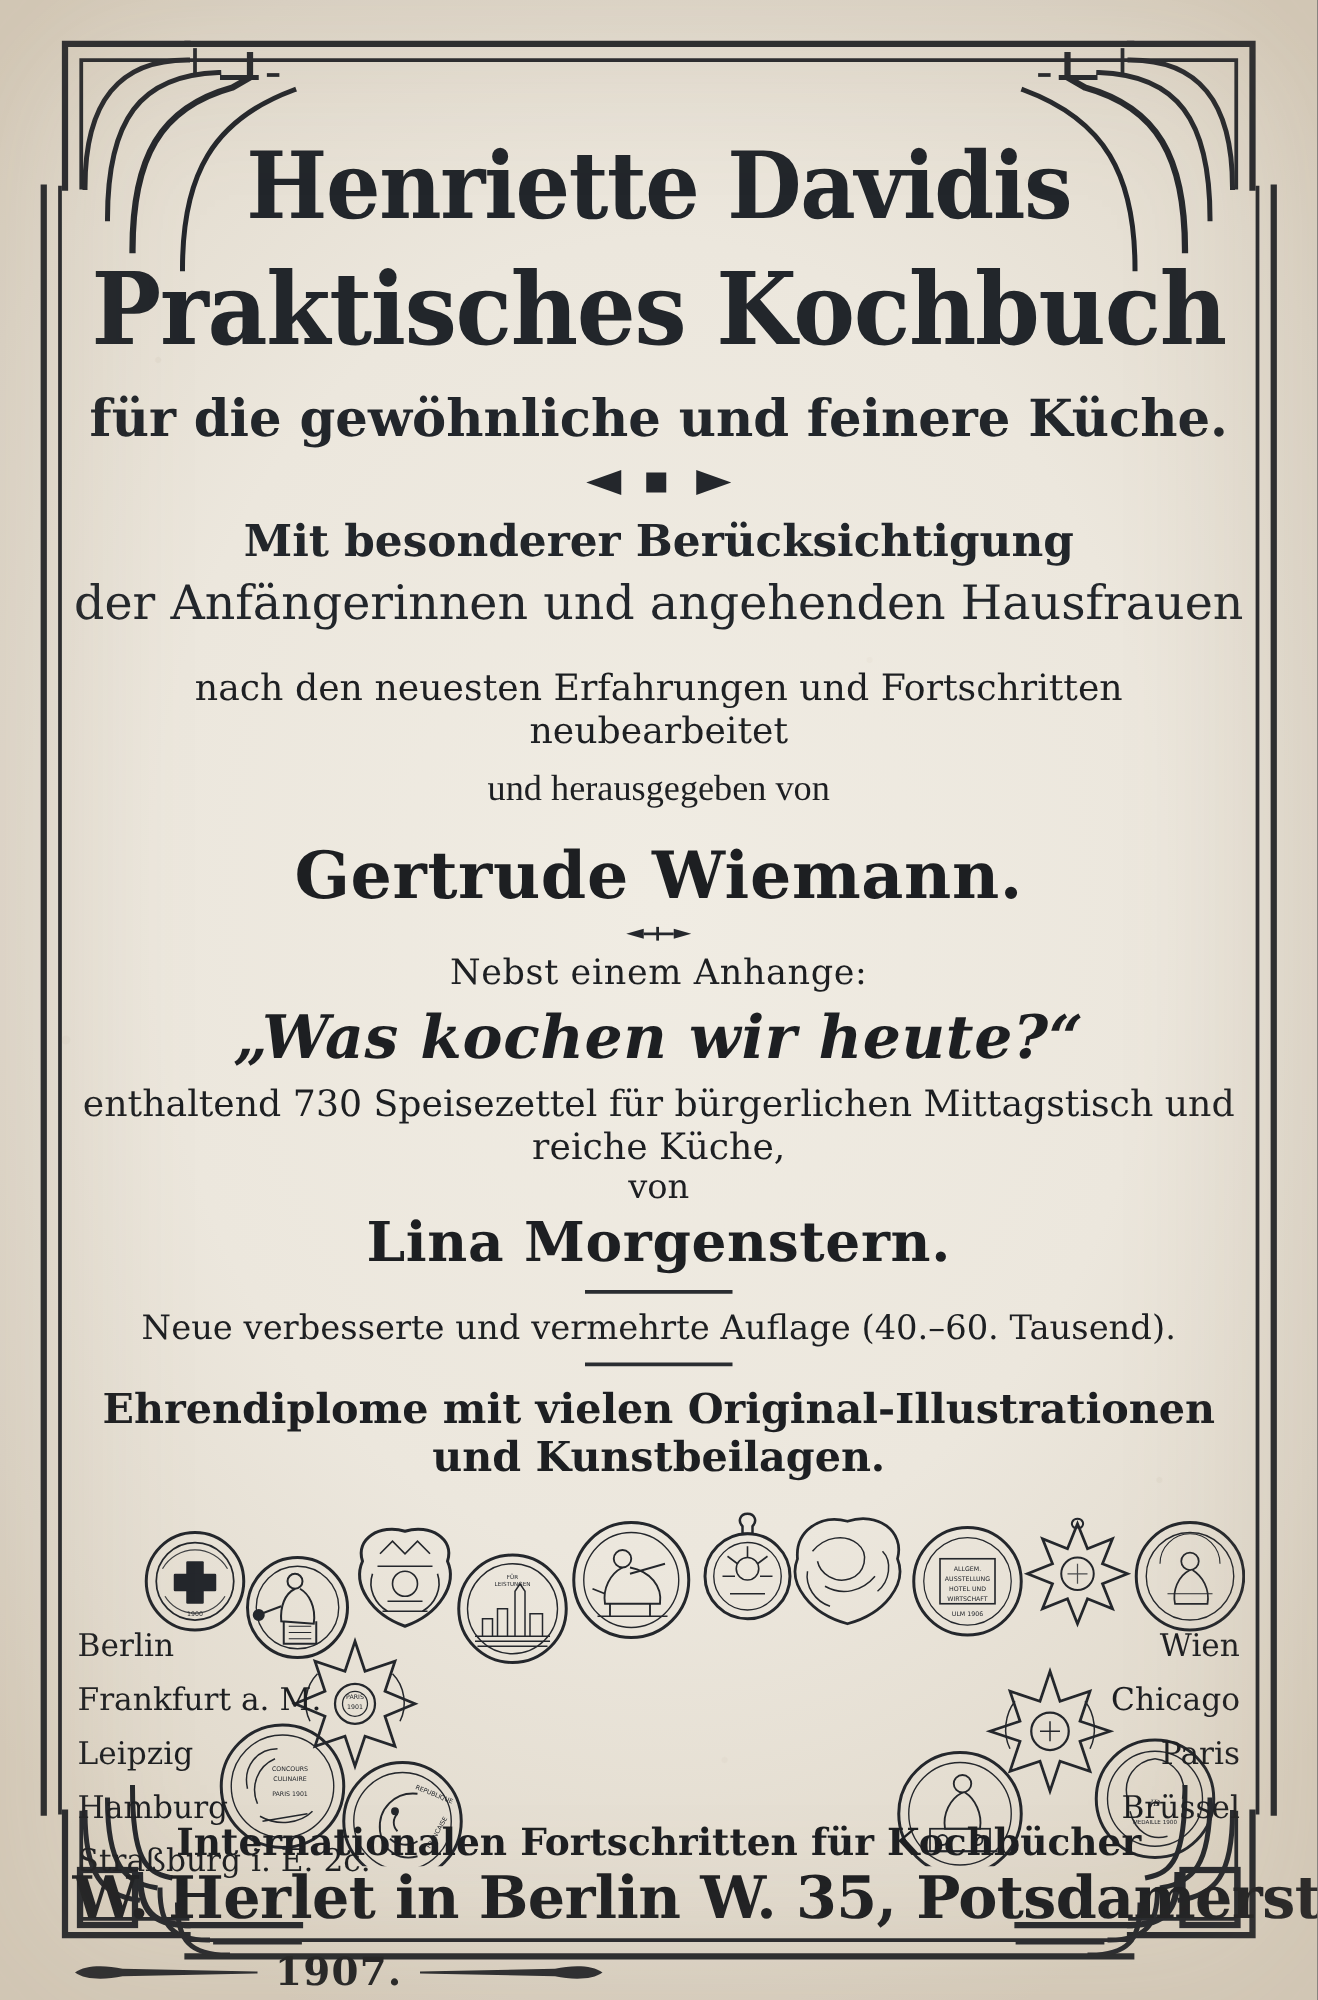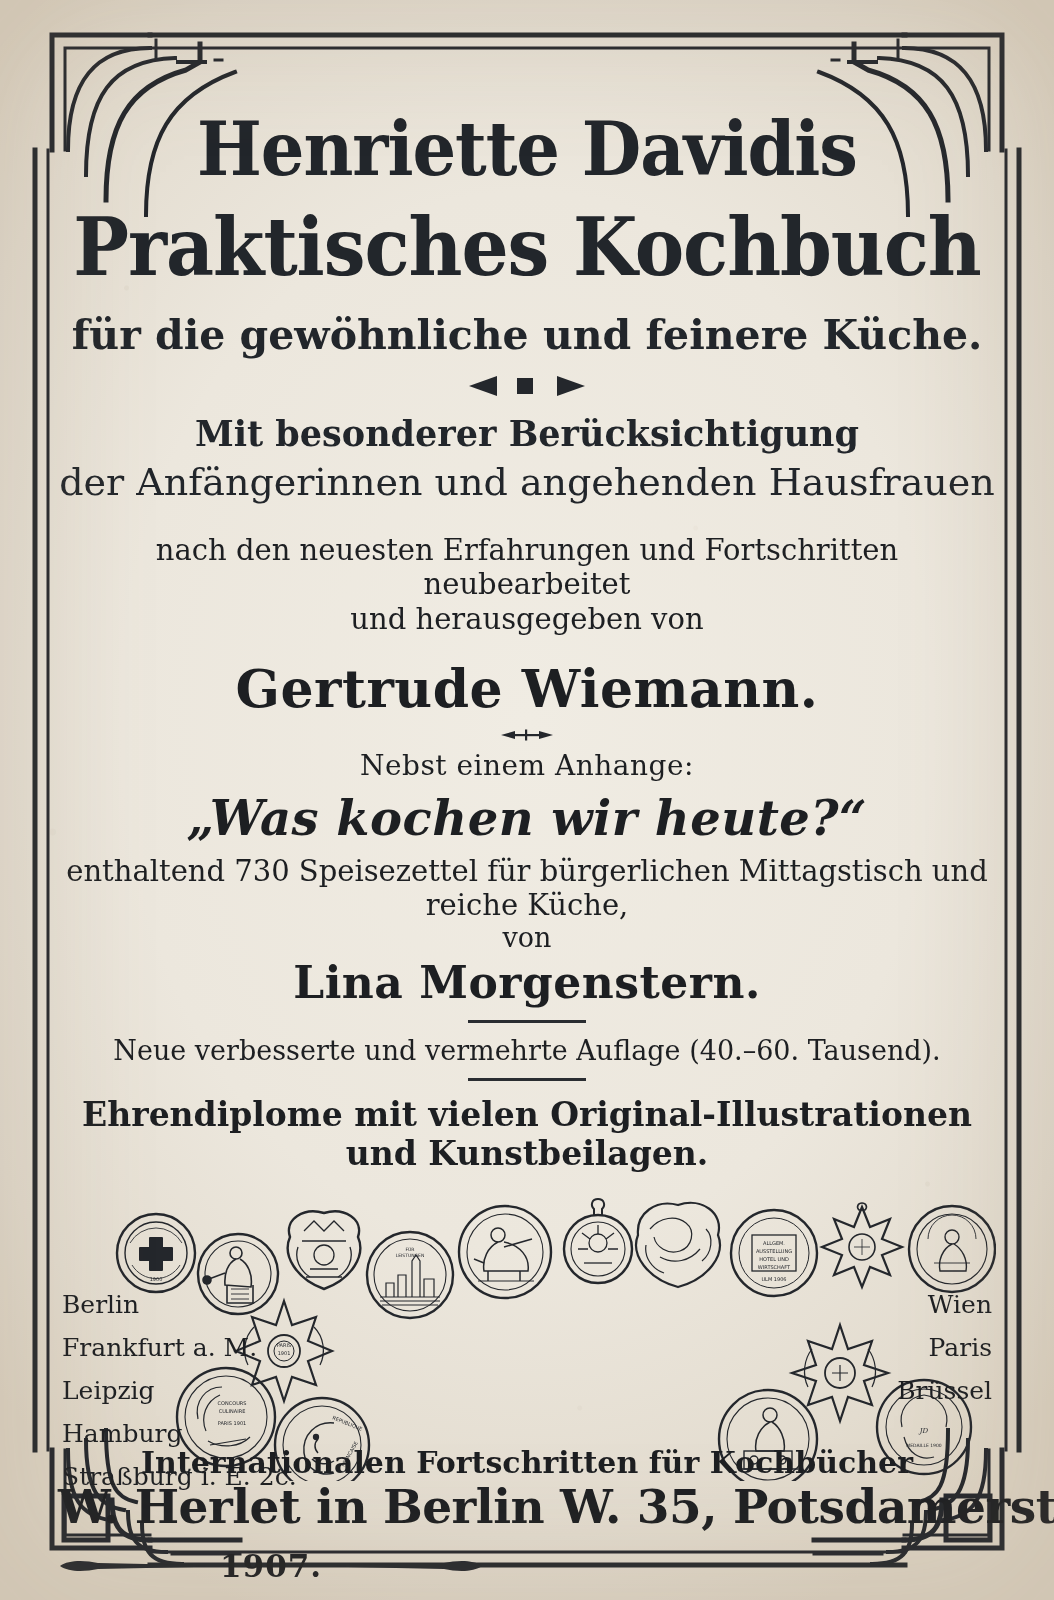--- a/index.html
+++ b/index.html
@@ -88,22 +88,23 @@
     font-size: 38px;
     font-weight: 400;
     color: #22262b;
   }
   .line-nach {
     margin-top: 29px;
     font-size: 29px;
     font-weight: 400;
   }
   .line-hrsg {
-    margin-top: 1px;
+    margin-top: 14px;
     font-size: 29px;
+    font-family: Liberation Serif, serif;
   }
 
   .editor {
     margin-top: 22px;
     font-size: 52px;
     font-weight: 700;
     letter-spacing: .5px;
   }
 
   .orn-small { margin: 8px 0 6px; height: 16px;
@@ -545,20 +546,21 @@
           <div class="city fraktur">Berlin</div>
           <div class="city fraktur">Frankfurt a. M.</div>
           <div class="city fraktur">Leipzig</div>
           <div class="city fraktur">Hamburg</div>
           <div class="city fraktur">Straßburg i. E. 2c.</div>
         </div>
 
 
         <div class="city-col right">
           <div class="city fraktur">Wien</div>
+          <div class="city fraktur">Chicago</div>
           <div class="city fraktur">Paris</div>
           <div class="city fraktur">Brüssel</div>
         </div>
       </div>
 
       <div style="position:absolute; left:0; right:0; top:258px; font-size:30px; font-weight:700;" class="fraktur">Internationalen Fortschritten für Kochbücher</div>
     </div>
 
     <div class="imprint fraktur">W. Herlet in Berlin W. 35, Potsdamerstr. 113.</div>
 

